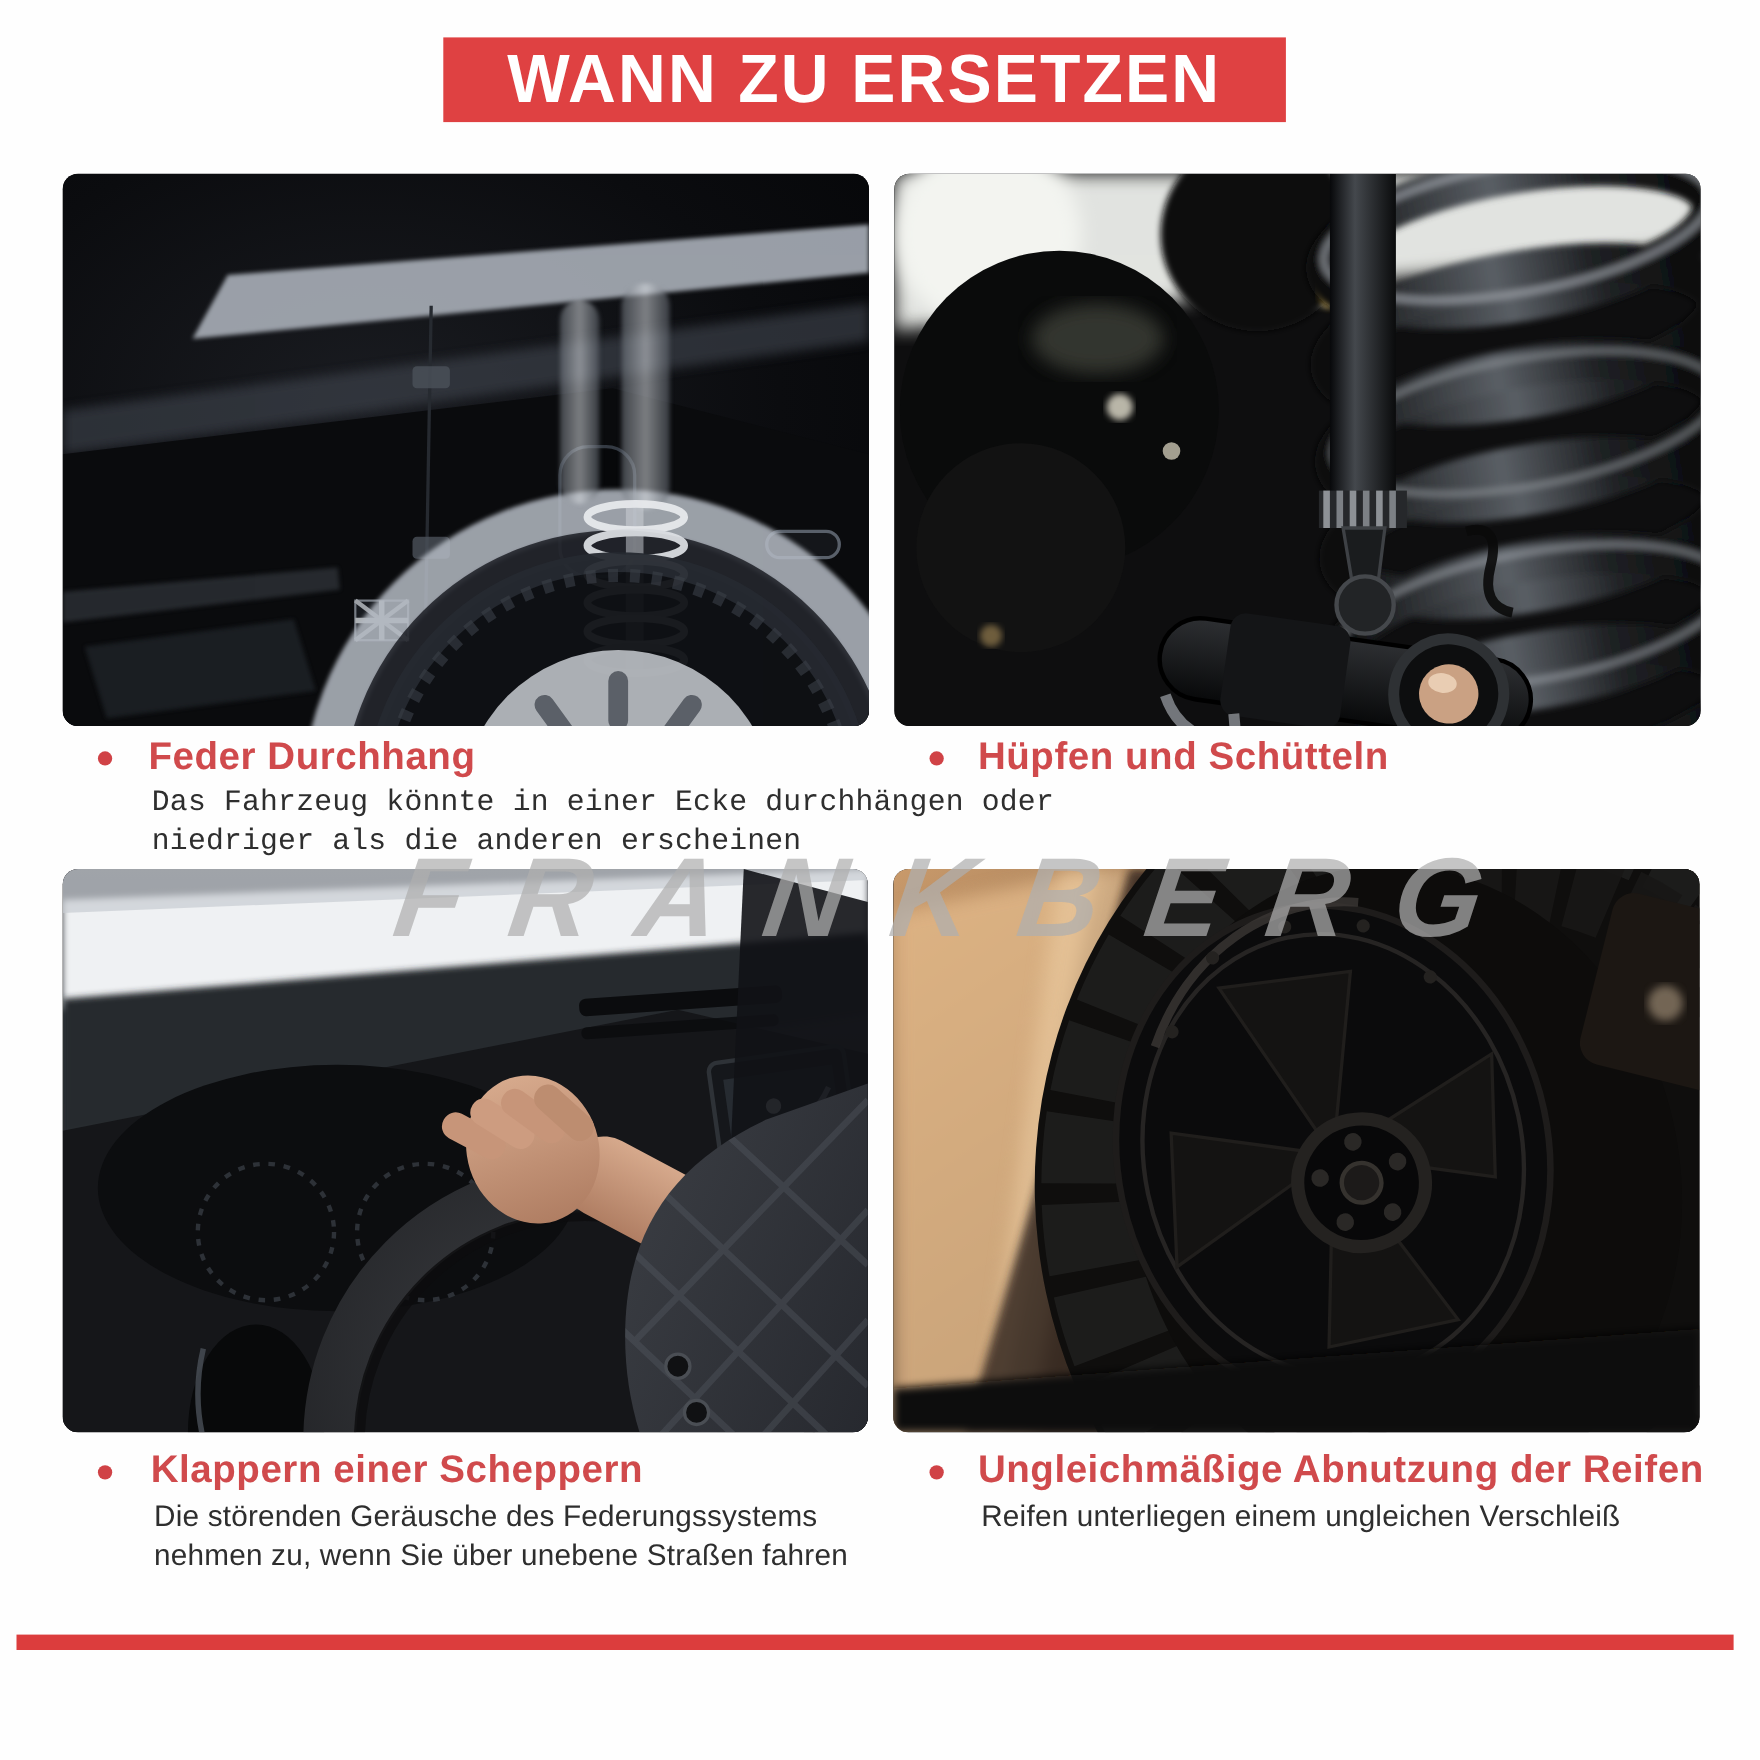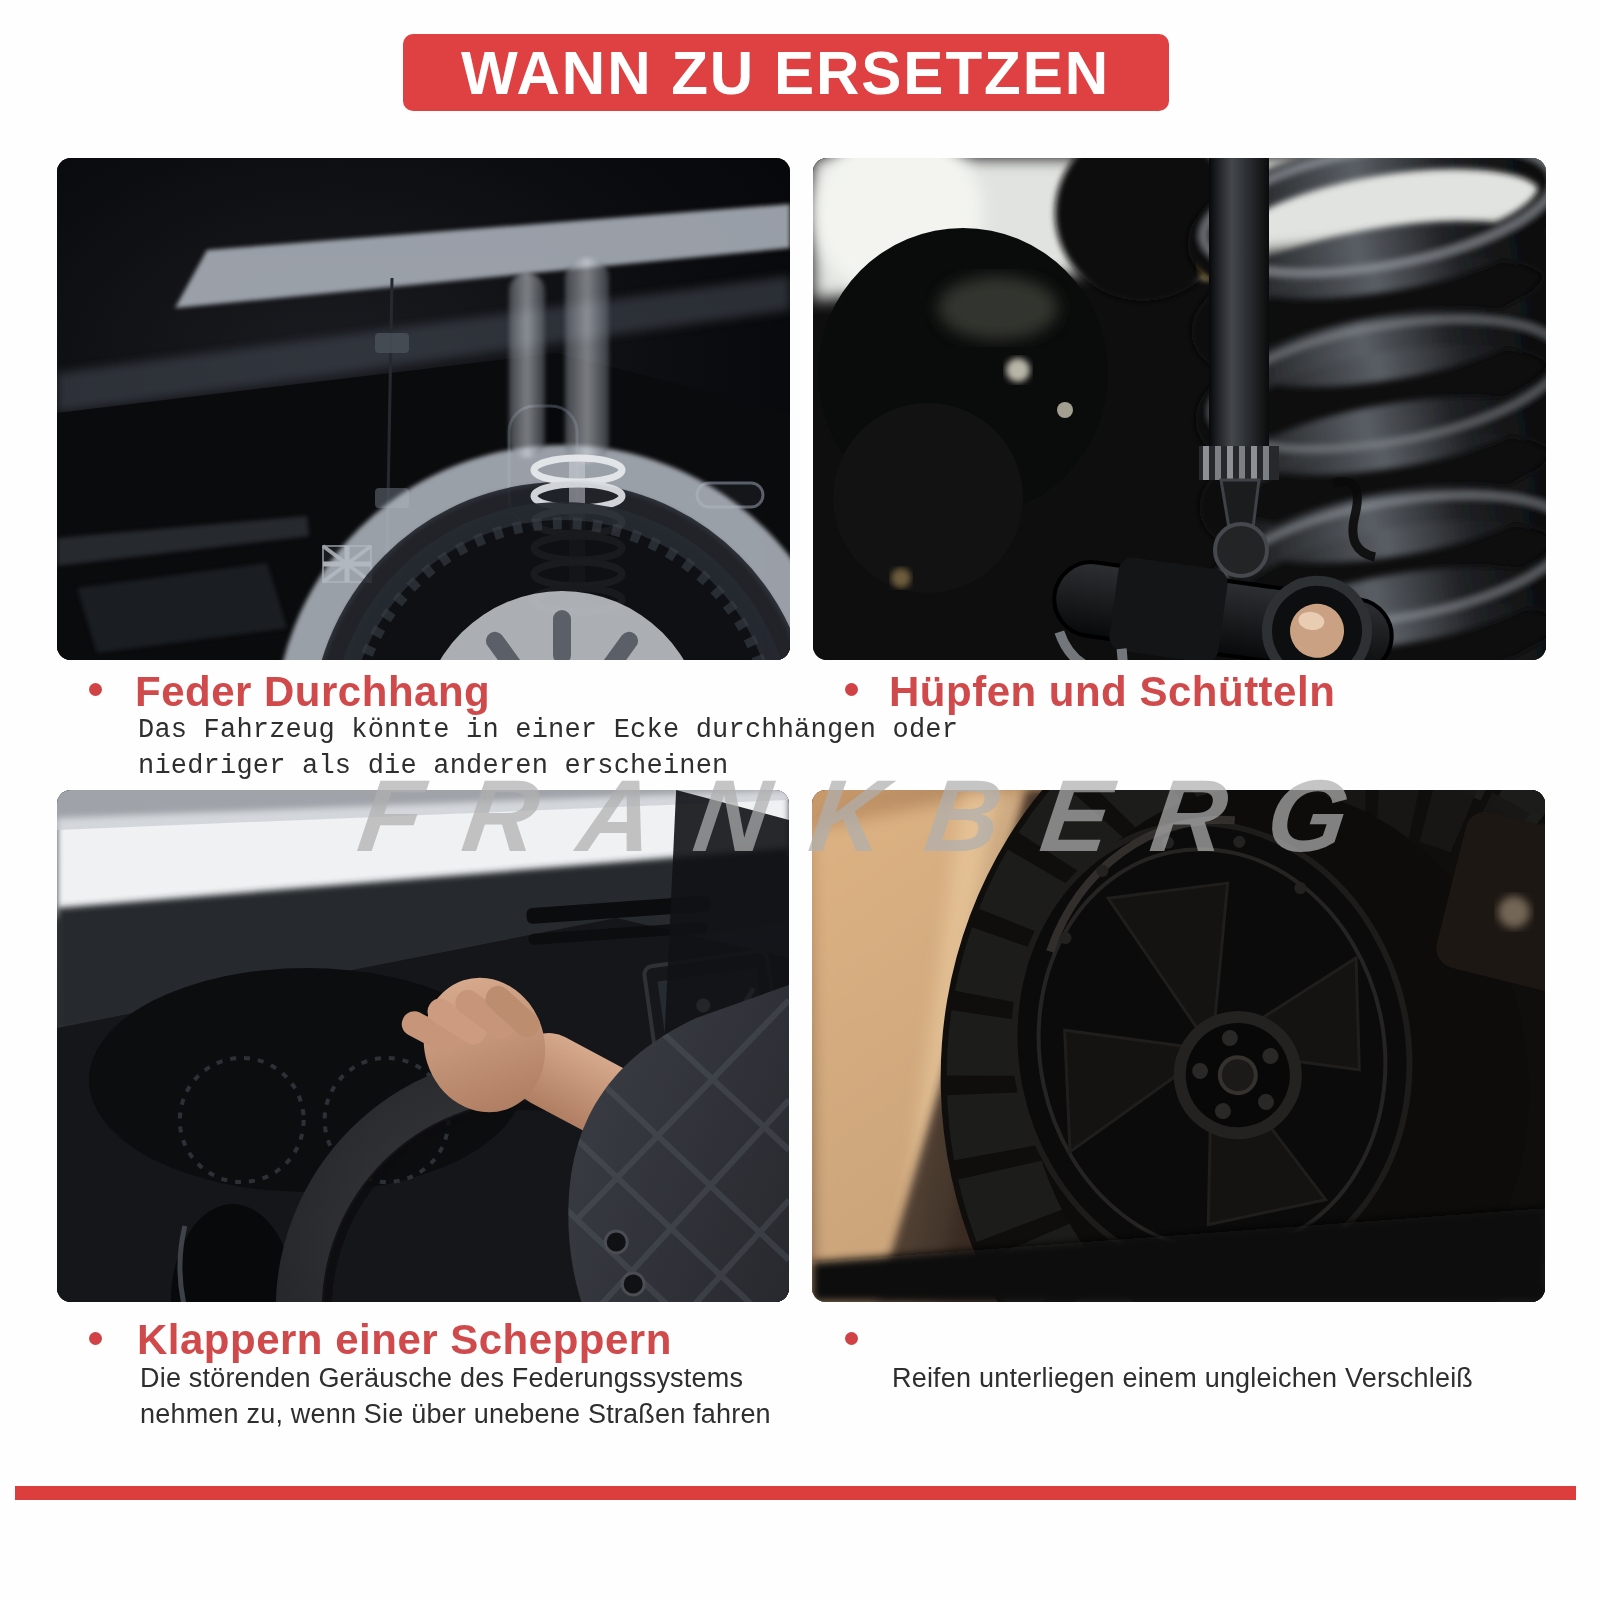--- a/index.html
+++ b/index.html
@@ -1,35 +1,35 @@
 <!DOCTYPE html>
 <html><head>
 <meta charset="utf-8">
 <style>
   html,body{margin:0;padding:0;background:#ffffff;}
   .canvas{position:relative;width:1600px;height:1600px;background:#fefefe;overflow:hidden;
           font-family:"Liberation Sans", sans-serif;}
 
   
   .banner{position:absolute;left:403px;top:34px;width:766px;height:77px;background:#df4142;
-          border-radius:10px;display:flex;align-items:center;justify-content:center;z-index:3;}
+          border-radius:0;display:flex;align-items:center;justify-content:center;z-index:3;}
   .banner span{color:#ffffff;font-size:62px;font-weight:800;letter-spacing:2px;
                transform:scaleX(.97);white-space:nowrap;}
 
   
   .photo{position:absolute;border-radius:14px;overflow:hidden;z-index:1;background:#0a0a0c;}
   .photo svg{display:block;width:100%;height:100%;}
   .ph-tl{left:57px;top:158px;width:733px;height:502px;}
   .ph-tr{left:813px;top:158px;width:733px;height:502px;}
   .ph-bl{left:57px;top:790px;width:732px;height:512px;}
   .ph-br{left:812px;top:790px;width:733px;height:512px;}
 
   
   .bullet{position:absolute;width:13px;height:13px;border-radius:50%;background:#d04246;z-index:2;}
-  .cap-h{position:absolute;font-size:42px;font-weight:700;color:#d04a4c;letter-spacing:.5px;
+  .cap-h{position:absolute;font-size:35px;font-weight:700;color:#d04a4c;letter-spacing:.5px;
          z-index:2;white-space:nowrap;}
   .cap-b{position:absolute;font-size:27px;font-weight:400;color:#2e2e2e;line-height:36px;
          letter-spacing:.2px;white-space:pre-line;z-index:2;}
 
   
   .watermark{position:absolute;left:360px;top:758px;z-index:4;font-size:102px;font-weight:700;
              font-style:italic;letter-spacing:42px;color:rgba(174,174,174,0.72);
              transform:skewX(-8deg);white-space:nowrap;pointer-events:none;}
 
   
@@ -393,19 +393,20 @@
 
   <span class="bullet" style="left:845px;top:683px;"></span>
   <div class="cap-h" style="left:889px;top:668px;">Hüpfen und Schütteln</div>
 
   <span class="bullet" style="left:89px;top:1332px;"></span>
   <div class="cap-h" style="left:137px;top:1316px;">Klappern einer Scheppern</div>
   <div class="cap-b" style="left:140px;top:1360px;">Die störenden Geräusche des Federungssystems
 nehmen zu, wenn Sie über unebene Straßen fahren</div>
 
   <span class="bullet" style="left:845px;top:1332px;"></span>
+  <div class="cap-h" style="left:889px;top:1316px;">Ungleichmäßige Abnutzung der Reifen</div>
   <div class="cap-b" style="left:892px;top:1360px;">Reifen unterliegen einem ungleichen Verschleiß</div>
 
   <div class="watermark">FRANKBERG</div>
 
   <div class="bottom-rule"></div>
 
 </div>
 
 </body></html>

